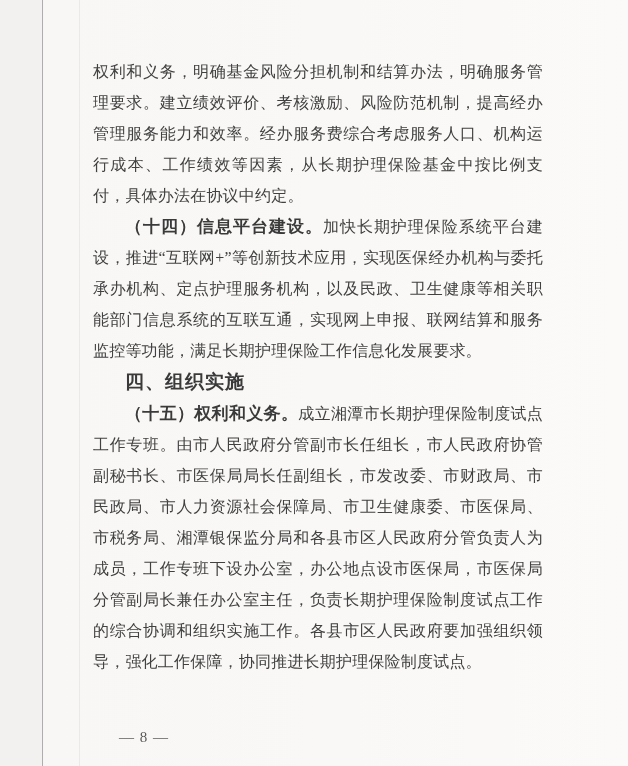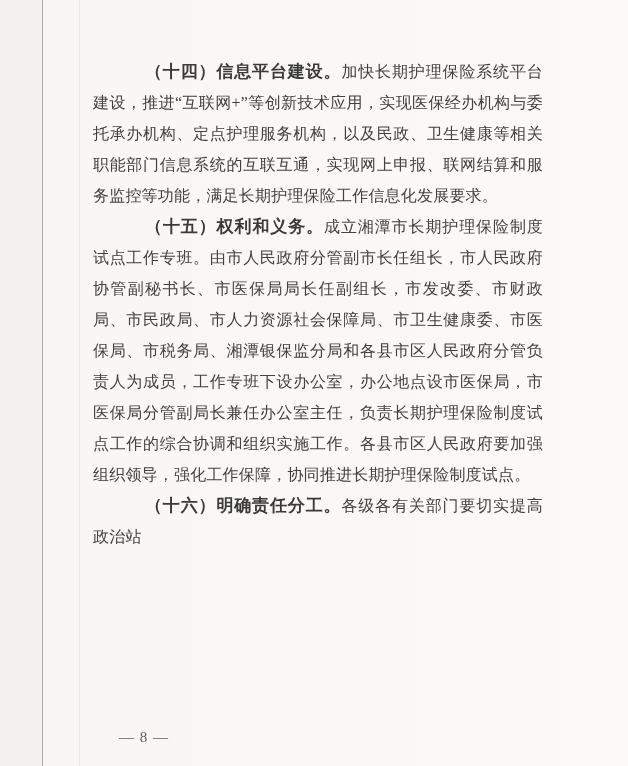--- a/index.html
+++ b/index.html
@@ -48,21 +48,20 @@
     line-height: 31px;
     text-align: justify;
     color: #414141;
     letter-spacing: 0.2px;
   }
   p.para.indent { text-indent: 2em; }
   p.para .lead {
     font-weight: bold;
     font-size: 17px;
     color: #3a3a3a;
-    margin-left: 20px;
   }
   p.para.heading { line-height: 31px; }
   p.para.heading .lead {
     font-size: 19px;
     letter-spacing: 1px;
   }
   .page-footer {
     position: absolute;
     left: 119px;
     top: 727px;
@@ -75,20 +74,21 @@
 </style>
 </head>
 <body>
 
 <div class="scan">
   <div class="fold-line"></div>
   <div class="fold-line-faint"></div>
 
   <div class="page-body">
     <div id="paragraphs">
+        <p class="para"><span>权利和义务，明确基金风险分担机制和结算办法，明确服务管理要求。建立绩效评价、考核激励、风险防范机制，提高经办管理服务能力和效率。经办服务费综合考虑服务人口、机构运行成本、工作绩效等因素，从长期护理保险基金中按比例支付，具体办法在协议中约定。</span></p>
         <p class="para indent"><span class="lead">（十四）信息平台建设。</span><span>加快长期护理保险系统平台建设，推进“互联网+”等创新技术应用，实现医保经办机构与委托承办机构、定点护理服务机构，以及民政、卫生健康等相关职能部门信息系统的互联互通，实现网上申报、联网结算和服务监控等功能，满足长期护理保险工作信息化发展要求。</span></p>
+        <p class="para indent heading"><span class="lead">四、组织实施</span></p>
         <p class="para indent"><span class="lead">（十五）权利和义务。</span><span>成立湘潭市长期护理保险制度试点工作专班。由市人民政府分管副市长任组长，市人民政府协管副秘书长、市医保局局长任副组长，市发改委、市财政局、市民政局、市人力资源社会保障局、市卫生健康委、市医保局、市税务局、湘潭银保监分局和各县市区人民政府分管负责人为成员，工作专班下设办公室，办公地点设市医保局，市医保局分管副局长兼任办公室主任，负责长期护理保险制度试点工作的综合协调和组织实施工作。各县市区人民政府要加强组织领导，强化工作保障，协同推进长期护理保险制度试点。</span></p>
-        <p class="para indent"><span class="lead">（十六）明确责任分工。</span><span>各级各有关部门要切实提高政治站</span></p>
       </div>
   </div>
 
   <div class="page-footer">— 8 —</div>
 </div>
 
 </body></html>

